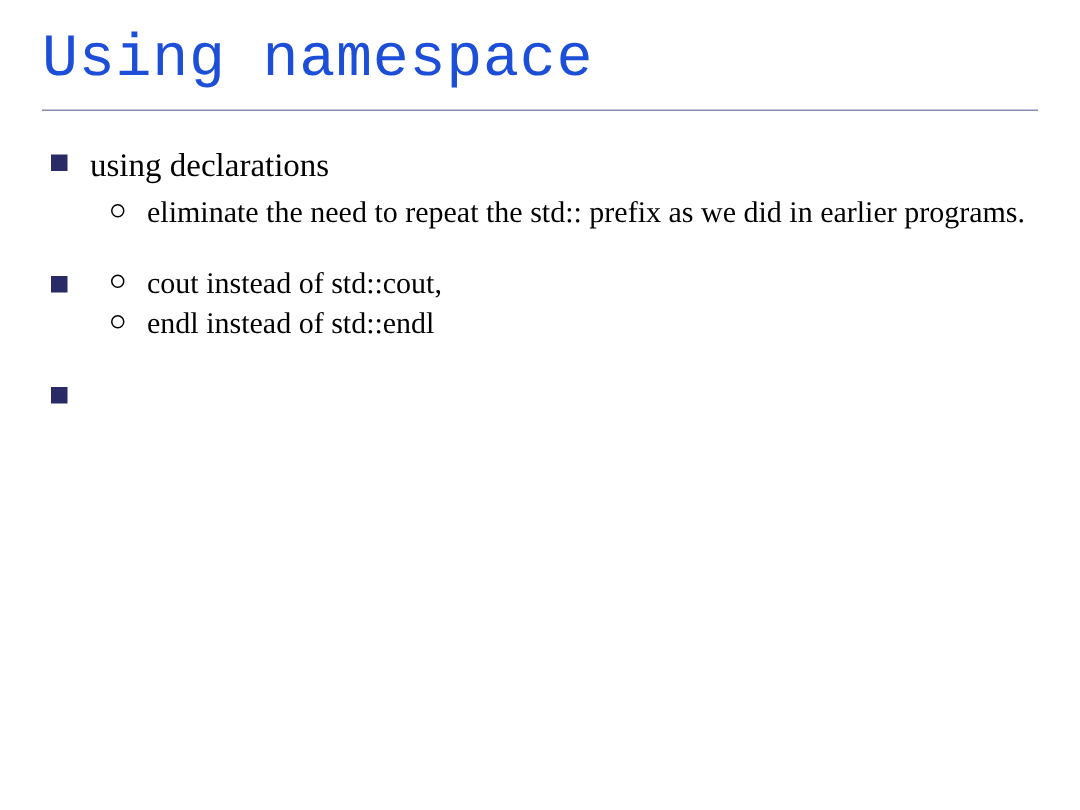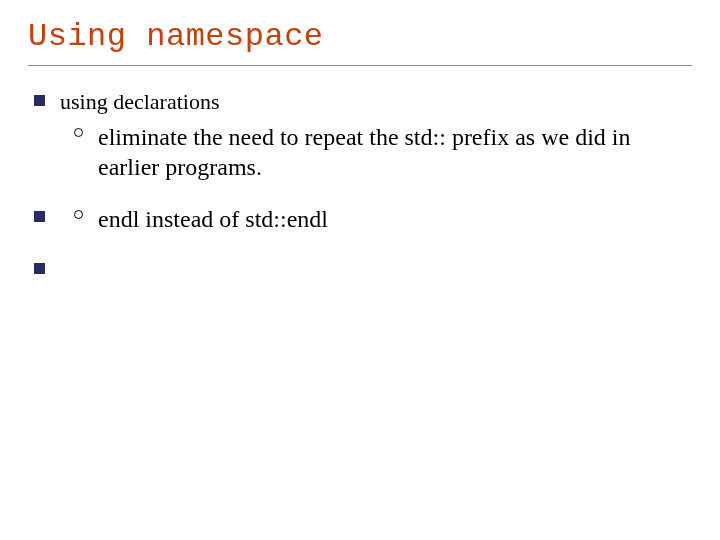--- a/index.html
+++ b/index.html
@@ -13,22 +13,22 @@
     overflow: hidden;
   }
   .slide {
     box-sizing: border-box;
     width: 720px;
     height: 540px;
     padding: 18px 28px 0 28px;
   }
   .title {
     font-family: "Courier New", Courier, monospace;
-    font-size: 32px;
-    color: #c2410c;
+    font-size: 40px;
+    color: #1d4ed8;
     border-bottom: 1px solid #8a8ab0;
     padding-bottom: 10px;
     margin-bottom: 22px;
     letter-spacing: 0.5px;
   }
   ul.top {
     list-style: none;
     margin: 0;
     padding: 0 0 0 2px;
   }
@@ -49,21 +49,21 @@
     background: #2a2a66;
   }
   ul.sub {
     list-style: none;
     margin: 6px 0 0 0;
     padding: 0 0 0 10px;
   }
   ul.sub > li {
     position: relative;
     padding-left: 28px;
-    font-size: 24px;
+    font-size: 20px;
     line-height: 1.25;
     margin-bottom: 2px;
   }
   ul.sub > li::before {
     content: "";
     position: absolute;
     left: 4px;
     top: 6px;
     width: 9px;
     height: 9px;
@@ -82,19 +82,20 @@
   <div class="title">Using namespace</div>
   <ul class="top">
       <li>
         <div><span class="mono">using</span><span> declarations</span></div>
         <ul class="sub">
           <li><span>eliminate the need to repeat the </span><span class="mono">std::</span><span> prefix as we did in earlier programs.</span></li>
         </ul>
       </li>
       <li>
         <ul class="sub">
+          <li><span class="mono">cout</span><span> instead of </span><span class="mono">std::cout</span><span>,</span></li>
           <li><span class="mono">endl</span><span> instead of </span><span class="mono">std::endl</span></li>
         </ul>
       </li>
       <li>
       </li>
     </ul>
 </div>
 
 </body></html>

